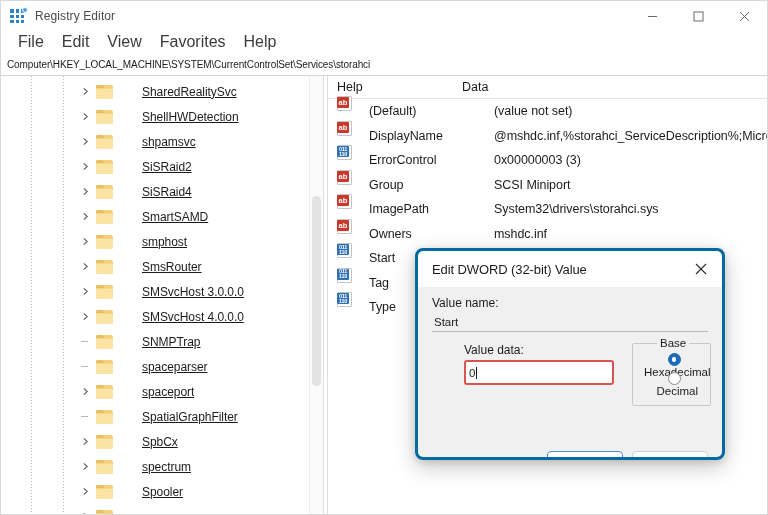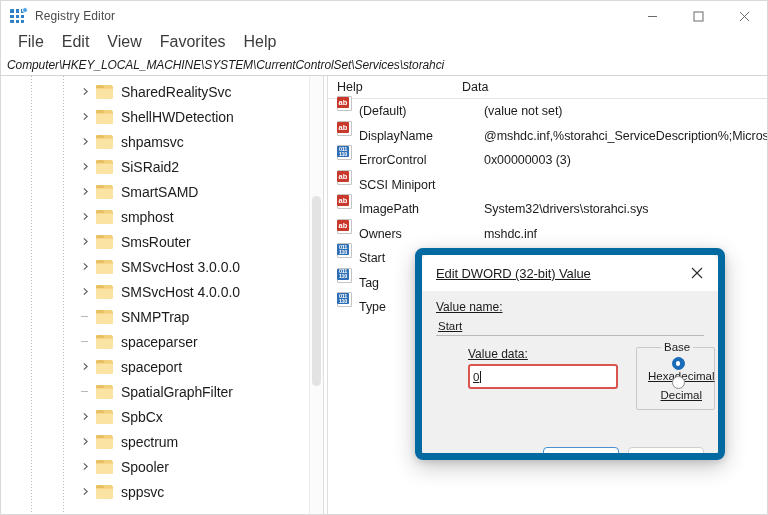--- a/index.html
+++ b/index.html
@@ -98,25 +98,24 @@
     height: 21px;
     flex: 0 0 21px;
     background: #ffffff;
     border-bottom: 1px solid #d6d6d6;
     display: flex;
     align-items: center;
     padding-left: 6px;
     overflow: hidden;
   }
   .address-text {
-    font-size: 12px;
+    font-size: 10px;
     color: #1b1b1b;
     white-space: nowrap;
     letter-spacing: -.1px;
-    font-style: italic;
   }
 
   
   .content {
     flex: 1 1 auto;
     display: flex;
     min-height: 0;
     position: relative;
     background: #ffffff;
   }
@@ -189,25 +188,26 @@
   }
   .folder .f-front {
     position: absolute; left: 0; top: 3.5px;
     width: 17px; height: 10.5px;
     background: #fbe3a4;
     border-radius: 1.5px 1.5px 2px 2px;
     border-top: 1px solid #f5d68a;
     box-sizing: border-box;
   }
   .tree-label {
-    margin-left: 46px;
-    font-size: 14px;
+    margin-left: 67px;
+    font-size: 12px;
     color: #1b1b1b;
     white-space: nowrap;
     letter-spacing: -.05px;
+    text-decoration: underline;
   }
 
   
   .tree-scrollbar {
     position: absolute;
     right: 0; top: 0; bottom: 0;
     width: 14px;
     background: #fbfbfb;
     border-left: 1px solid #ededed;
     box-sizing: border-box;
@@ -260,21 +260,21 @@
     height: 24.5px;
     display: flex;
     align-items: center;
     padding-left: 9px;
     box-sizing: border-box;
   }
   .val-icon {
     width: 15px; height: 30px;
     flex: 0 0 15px;
     position: relative;
-    margin-right: 7px;
+    margin-right: 17px;
     border-radius: 7px;
   }
   .val-icon .sheet {
     position: absolute; left: 0; top: 0;
     width: 15px; height: 15px;
     background: #ffffff;
     border: 1px solid #c4c4c4;
     border-radius: 1px;
     box-sizing: border-box;
   }
@@ -327,27 +327,26 @@
     width: 310px; height: 212px;
     border-radius: 8px;
     box-shadow: 0 7px 22px rgba(0,0,0,.22), 0 2px 7px rgba(0,0,0,.13);
     background: #f0f0f0;
   }
   .dialog {
     position: absolute;
     left: 414px; top: 247px;
     width: 310px; height: 212px;
     background: #f0f0f0;
-    border: 7px solid #0369a1;
+    border: 3px solid #0369a1;
     border-radius: 8px;
     box-sizing: border-box;
     overflow: hidden;
     font-size: 12px;
     color: #1b1b1b;
-    text-decoration: underline;
   }
   .dlg-title {
     height: 36px;
     background: #ffffff;
     display: flex;
     align-items: center;
     position: relative;
     border-radius: 7px 7px 0 0;
   }
   .dlg-title-text {
@@ -601,20 +600,33 @@
               <div class="chev">
                 <svg width="9" height="9" viewBox="0 0 9 9">
                   <polyline points="2.8,1.4 6.2,4.5 2.8,7.6" fill="none" stroke="currentColor" stroke-width="1.1"></polyline>
                 </svg>
               </div>
               <div class="folder">
                 <div class="f-back"></div>
                 <div class="f-tab"></div>
                 <div class="f-front"></div>
               </div>
+              <div class="tree-label">SiSRaid4</div>
+            </div>
+            <div class="tree-row has-children">
+              <div class="chev">
+                <svg width="9" height="9" viewBox="0 0 9 9">
+                  <polyline points="2.8,1.4 6.2,4.5 2.8,7.6" fill="none" stroke="currentColor" stroke-width="1.1"></polyline>
+                </svg>
+              </div>
+              <div class="folder">
+                <div class="f-back"></div>
+                <div class="f-tab"></div>
+                <div class="f-front"></div>
+              </div>
               <div class="tree-label">SmartSAMD</div>
             </div>
             <div class="tree-row has-children">
               <div class="chev">
                 <svg width="9" height="9" viewBox="0 0 9 9">
                   <polyline points="2.8,1.4 6.2,4.5 2.8,7.6" fill="none" stroke="currentColor" stroke-width="1.1"></polyline>
                 </svg>
               </div>
               <div class="folder">
                 <div class="f-back"></div>
@@ -791,20 +803,21 @@
               <div class="inner">011<br>110</div>
             </div>
             <div class="val-name">ErrorControl</div>
             <div class="val-data">0x00000003 (3)</div>
           </div>
           <div class="value-row">
             <div class="val-icon str">
               <div class="sheet"></div>
               <div class="inner">ab</div>
             </div>
+            <div class="val-name">Group</div>
             <div class="val-data">SCSI Miniport</div>
           </div>
           <div class="value-row">
             <div class="val-icon str">
               <div class="sheet"></div>
               <div class="inner">ab</div>
             </div>
             <div class="val-name">ImagePath</div>
             <div class="val-data">System32\drivers\storahci.sys</div>
           </div>

